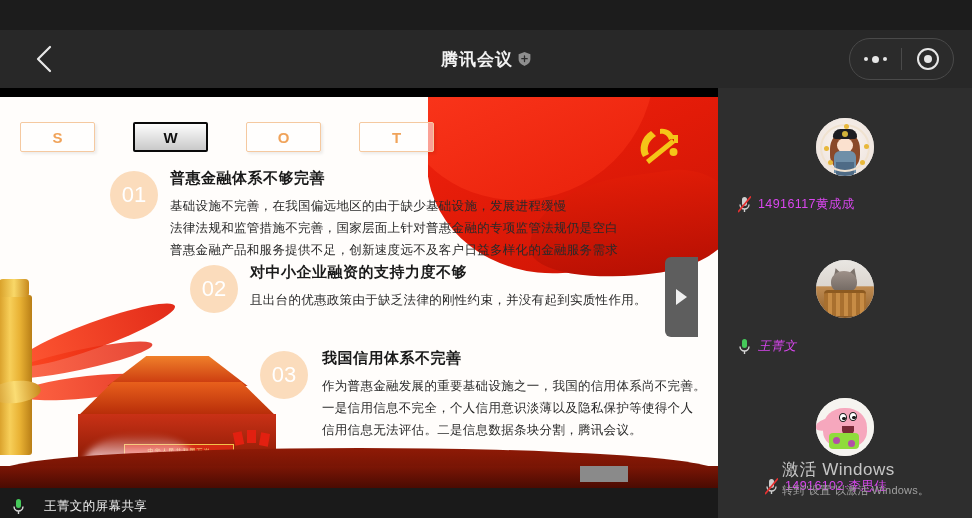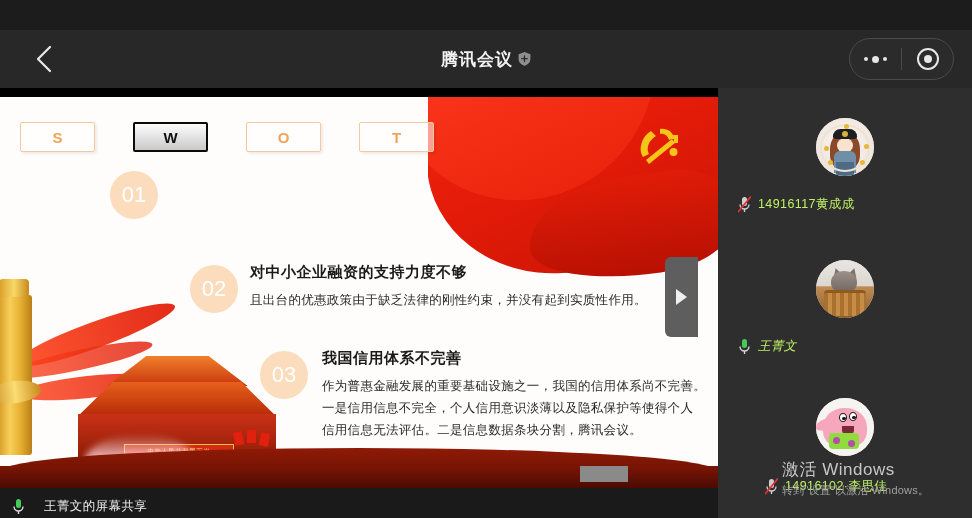--- a/index.html
+++ b/index.html
@@ -122,21 +122,21 @@
   .sharebar { position:absolute; left:0; top:488px; width:718px; height:36px;
     background:#1a1a1a; display:flex; align-items:center; padding-left:12px; gap:19px; }
   .sharebar .label { color:#ededed; font-size:12.5px; letter-spacing:.4px; }
 
   
   .rail { position:absolute; left:718px; top:88px; width:254px; height:430px; background:#2e2e2e; }
   .p-item { position:absolute; width:254px; }
   .avatar { position:absolute; left:50%; transform:translateX(-50%); width:58px; height:58px;
     border-radius:50%; overflow:hidden; background:#d9d9d9; }
   .p-name { position:absolute; left:20px; display:flex; align-items:center; gap:7px;
-    color:#bef264; font-size:12.5px; letter-spacing:.4px; white-space:nowrap; }
+    color:#d946ef; font-size:12.5px; letter-spacing:.4px; white-space:nowrap; }
   .mic { width:13px; height:17px; flex:0 0 auto; }
 
   
   .av-girl { position:absolute; inset:0; background:radial-gradient(circle at 50% 42%,#fdf6f2,#e8ded7); }
   .av-girl .hair { position:absolute; left:14px; top:14px; width:30px; height:38px;
     background:#8a4a2a; border-radius:46% 46% 40% 40%; }
   .av-girl .face { position:absolute; left:21px; top:20px; width:16px; height:15px;
     background:#fbe1cf; border-radius:50%; }
   .av-girl .cap { position:absolute; left:17px; top:11px; width:24px; height:10px;
     background:#1d1d22; border-radius:8px 8px 3px 3px; }
@@ -265,20 +265,26 @@
 
     <div class="swot">
       <div class="swot-tab">S</div>
       <div class="swot-tab active">W</div>
       <div class="swot-tab">O</div>
       <div class="swot-tab">T</div>
     </div>
 
     <div class="block" id="b1">
       <div class="blk-num">01</div>
+      <div class="blk-txt">
+        <div class="blk-title">普惠金融体系不够完善</div>
+        <div class="blk-line">基础设施不完善，在我国偏远地区的由于缺少基础设施，发展进程缓慢</div>
+        <div class="blk-line">法律法规和监管措施不完善，国家层面上针对普惠金融的专项监管法规仍是空白</div>
+        <div class="blk-line">普惠金融产品和服务提供不足，创新速度远不及客户日益多样化的金融服务需求</div>
+      </div>
     </div>
 
     <div class="block" id="b2">
       <div class="blk-num">02</div>
       <div class="blk-txt">
         <div class="blk-title">对中小企业融资的支持力度不够</div>
         <div class="blk-line">且出台的优惠政策由于缺乏法律的刚性约束，并没有起到实质性作用。</div>
       </div>
     </div>
 

